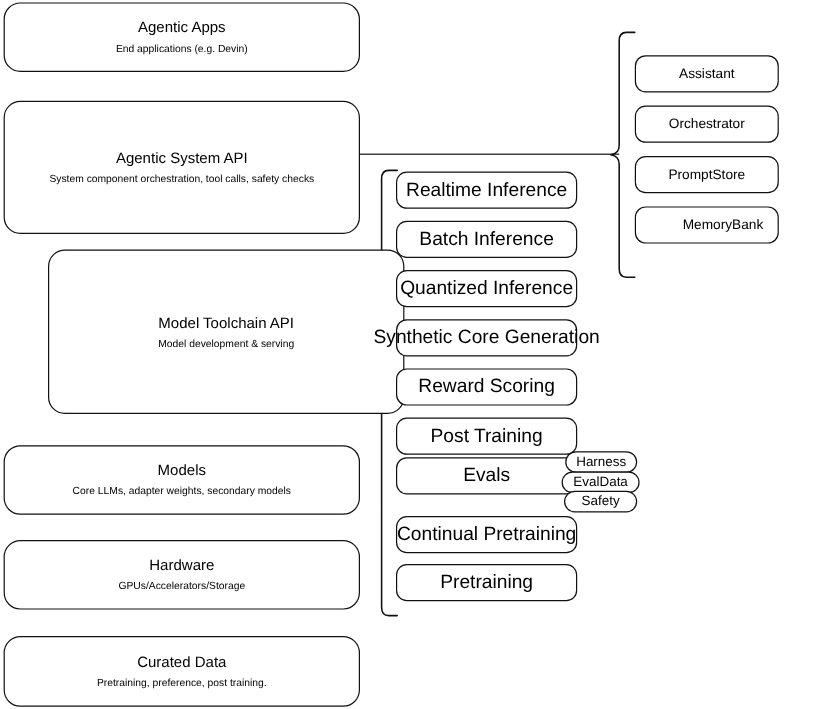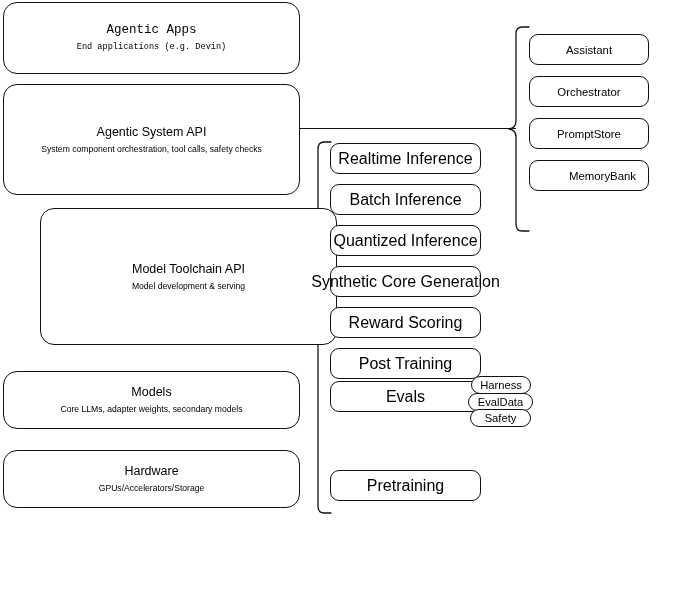--- a/index.html
+++ b/index.html
@@ -58,20 +58,21 @@
   }
   .mid-node .title {
     font-size: 16px;
     line-height: 14px;
   }
   .right-node {
     left: 529px;
     width: 120px;
     height: 31px;
     border-radius: 9px;
+    margin-top: 12px;
   }
   .right-node .title {
     font-size: 11.4px;
     line-height: 14px;
   }
   .pill {
     position: absolute;
     box-sizing: border-box;
     background: #ffffff;
     border: 1px solid #111111;
@@ -113,21 +114,21 @@
   </div>
 
   <div class="connector" style="left:300px; top:322px; width:18px; height:1px;"></div>
 
   <div class="brace" style="left:310px; top:141px; width:22px; height:373px;">
     <svg width="22" height="373" viewBox="0 0 22 373" fill="none">
       <path d="M21 1 H14 Q8 1 8 8 V178 Q8 185 1 186 Q8 187 8 194 V365 Q8 372 14 372 H21" stroke="#111111" stroke-width="1.3" fill="none" stroke-linecap="round" stroke-linejoin="round"></path>
     </svg>
   </div>
 
-  <div class="node layer-node" style="top:2px; height:72px;font-family:Liberation Mono, monospace;">
+  <div class="node layer-node" style="top:2px; height:58px;">
     <div class="title">Agentic Apps</div>
     <div class="subtitle">End applications (e.g. Devin)</div>
   </div>
 
   <div class="node layer-node" style="top:84px; height:111px;">
     <div class="title">Agentic System API</div>
     <div class="subtitle">System component orchestration, tool calls, safety checks</div>
   </div>
 
   <div class="node layer-node" style="top:208px; height:137px;margin-left:37px;">
@@ -138,20 +139,24 @@
   <div class="node layer-node" style="top:371px; height:58px;">
     <div class="title">Models</div>
     <div class="subtitle">Core LLMs, adapter weights, secondary models</div>
   </div>
 
   <div class="node layer-node" style="top:450px; height:58px;">
     <div class="title">Hardware</div>
     <div class="subtitle">GPUs/Accelerators/Storage</div>
   </div>
 
+  <div class="node layer-node" style="top:530px; height:59px;">
+    <div class="title">Curated Data</div>
+    <div class="subtitle">Pretraining, preference, post training.</div>
+  </div>
 
   <div class="node mid-node" style="top:143px;">
     <div class="title">Realtime Inference</div>
   </div>
   <div class="node mid-node" style="top:184px;">
     <div class="title">Batch Inference</div>
   </div>
   <div class="node mid-node" style="top:225px;">
     <div class="title">Quantized Inference</div>
   </div>
@@ -160,20 +165,23 @@
   </div>
   <div class="node mid-node" style="top:307px;">
     <div class="title">Reward Scoring</div>
   </div>
   <div class="node mid-node" style="top:348px;">
     <div class="title">Post Training</div>
   </div>
   <div class="node mid-node" style="top:381px;">
     <div class="title">Evals</div>
   </div>
+  <div class="node mid-node" style="top:430px;">
+    <div class="title">Continual Pretraining</div>
+  </div>
   <div class="node mid-node" style="top:470px;">
     <div class="title">Pretraining</div>
   </div>
 
   <div class="pill" style="left:471px; top:376px; width:60px;">
     <div class="title">Harness</div>
   </div>
   <div class="pill" style="left:468px; top:393px; width:65px;">
     <div class="title">EvalData</div>
   </div>

